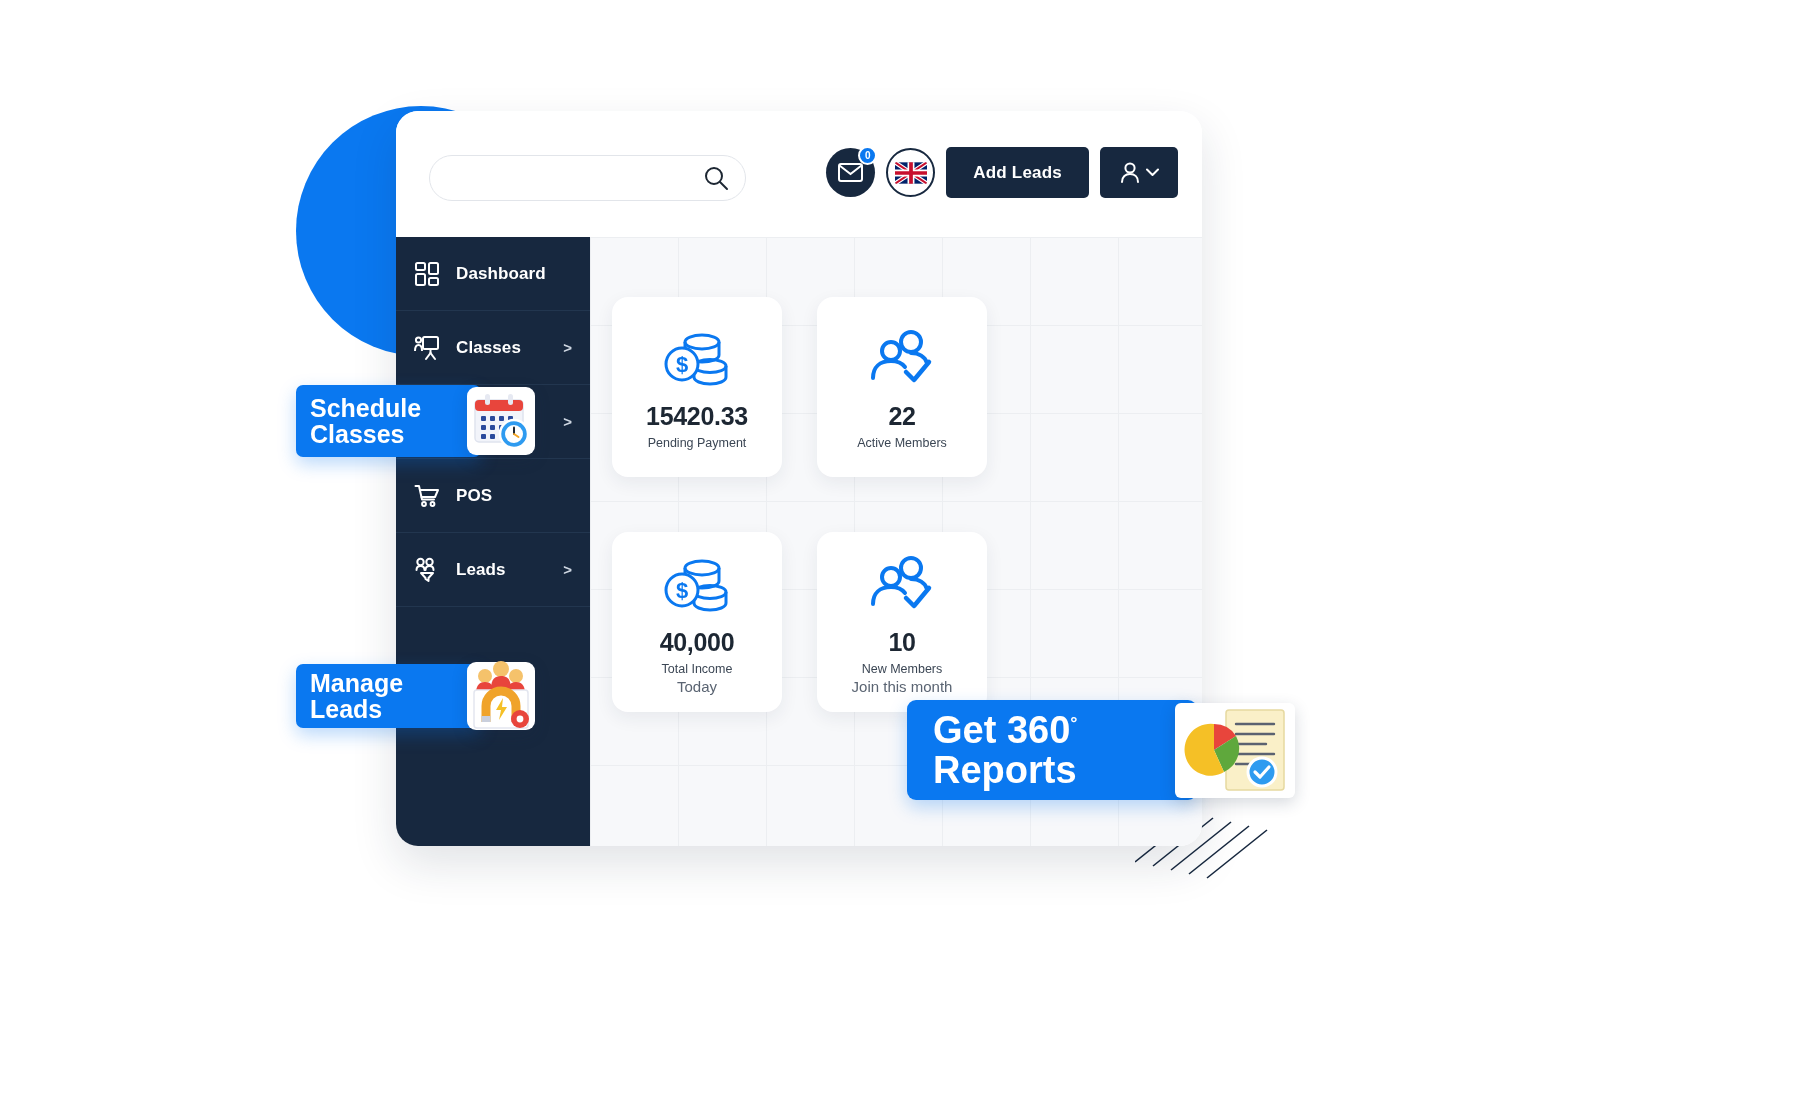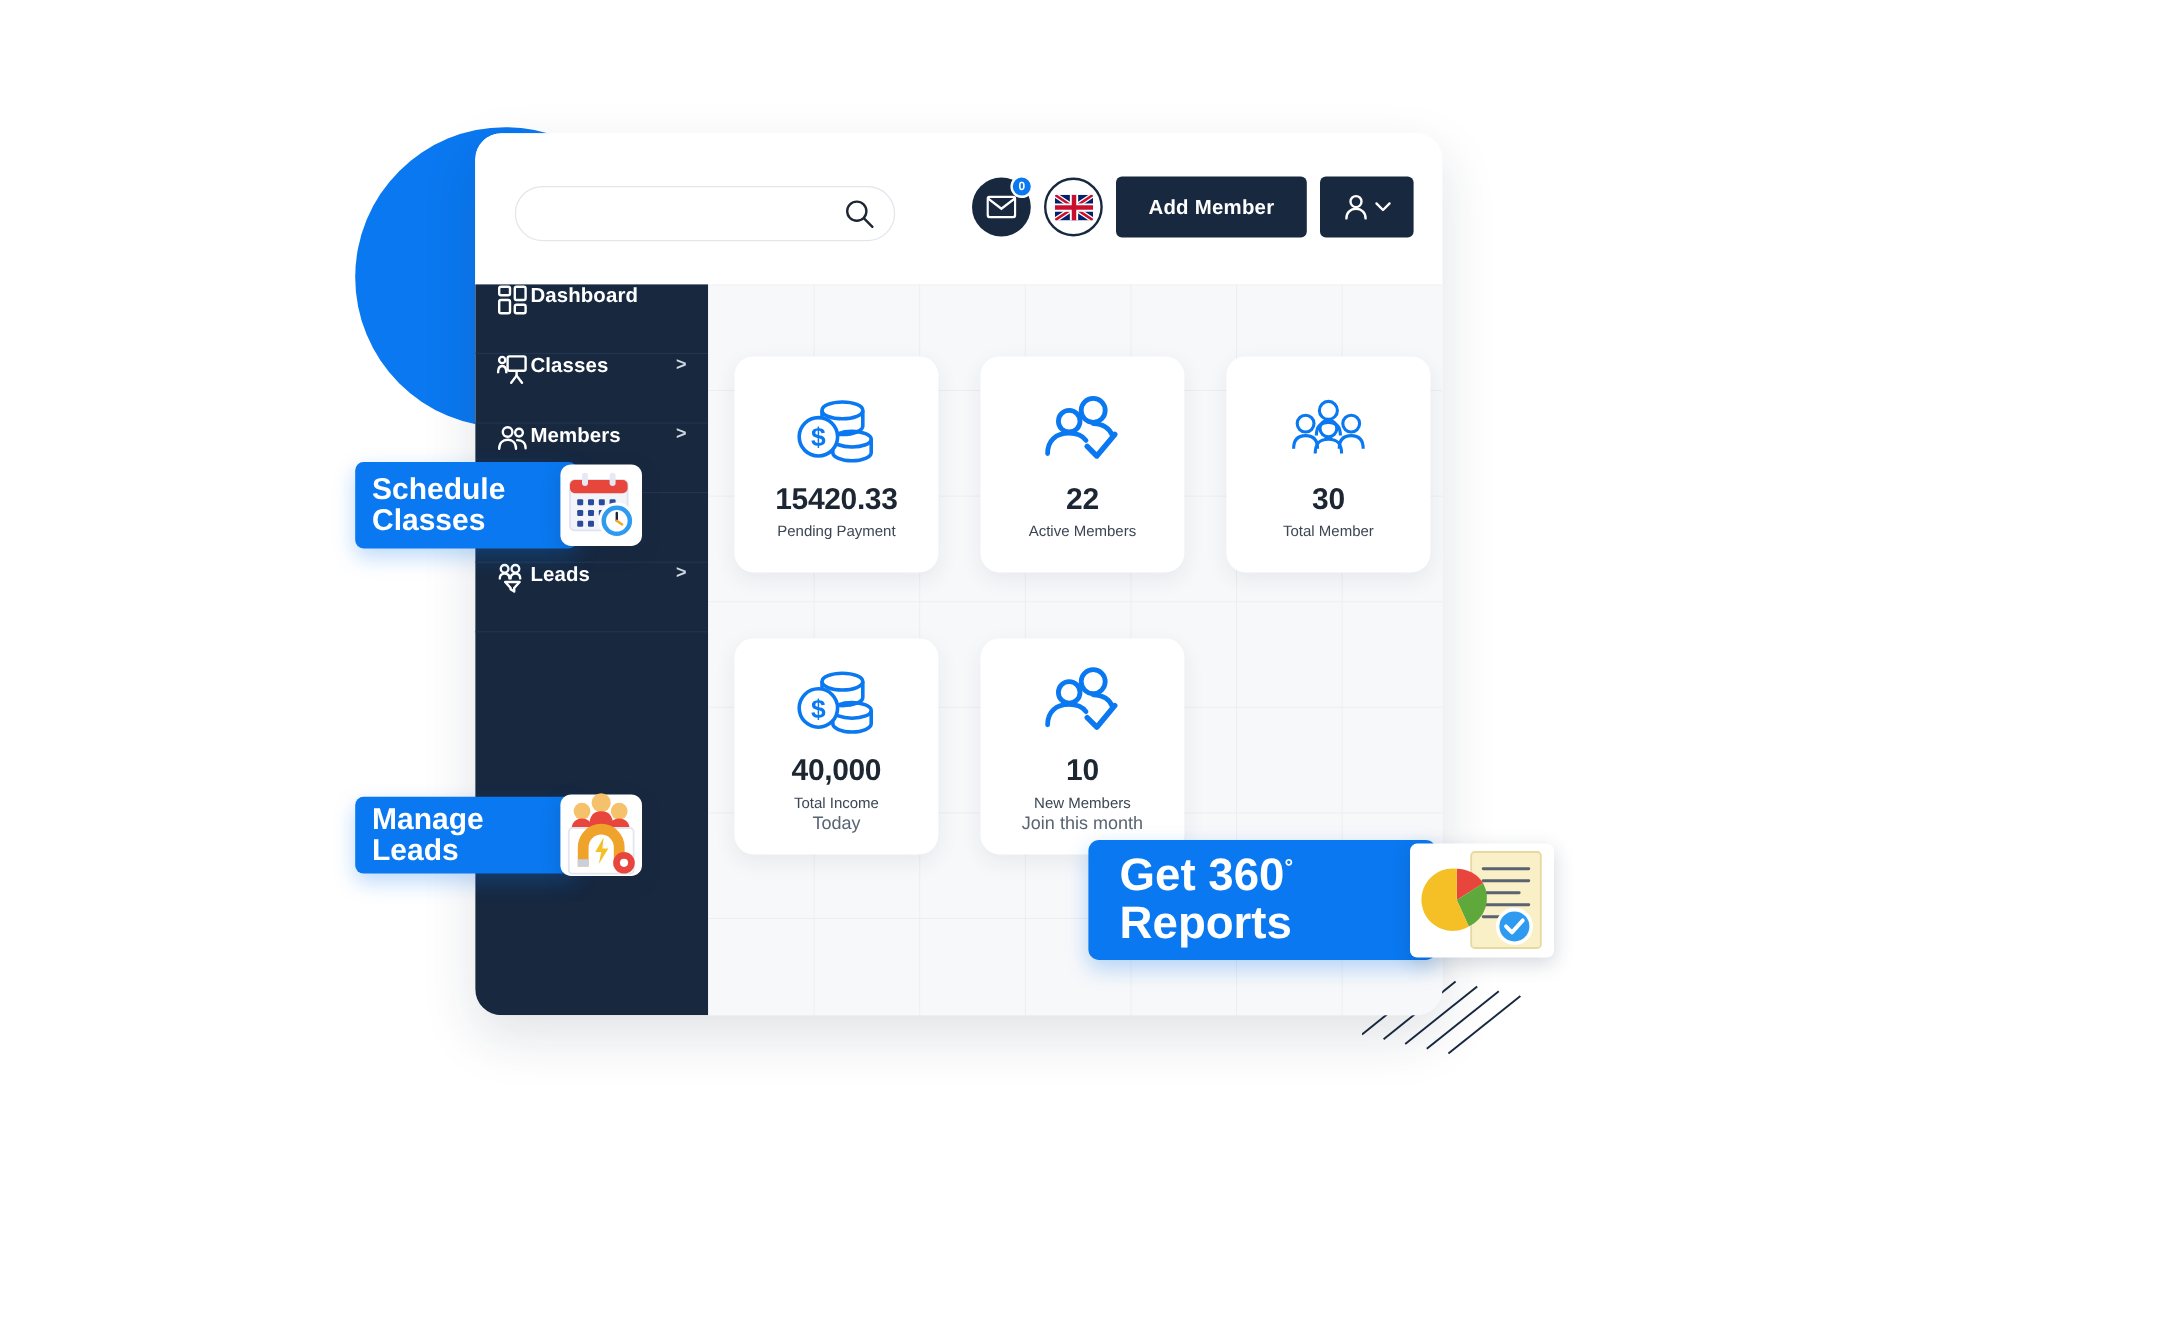--- a/index.html
+++ b/index.html
@@ -90,22 +90,22 @@
   
   .app-body {
     position: absolute; left: 0; top: 126px; width: 806px; height: 609px;
     display: flex;
   }
   .sidebar {
     width: 194px; height: 609px; background: #17283f;
     flex: 0 0 194px;
   }
   .nav-item {
-    height: 58px; display: flex; 
-    padding: 0 18px; gap: 2px; cursor: pointer;
+    height: 74px; display: flex; align-items: center;
+    padding: 0 18px; gap: 16px; cursor: pointer;
     border-bottom: 1px solid #22364f;
     color: #ffffff;
   }
   .nav-item .nav-ico { width: 26px; height: 26px; flex: 0 0 26px; display:flex; align-items:center; }
   .nav-label { font-size: 17px; font-weight: bold; letter-spacing: .1px; white-space: nowrap; }
   .nav-chev { margin-left: auto; font-size: 15px; color: #cfd7e2; font-weight: bold; }
 
   
   .main {
     flex: 1; height: 609px; background: #f7f8fa;
@@ -210,21 +210,21 @@
             <svg width="32" height="22" viewBox="0 0 60 40">
               <rect width="60" height="40" fill="#012169"></rect>
               <path d="M0,0 L60,40 M60,0 L0,40" stroke="#fff" stroke-width="8"></path>
               <path d="M0,0 L60,40 M60,0 L0,40" stroke="#C8102E" stroke-width="4"></path>
               <path d="M30,0 V40 M0,20 H60" stroke="#fff" stroke-width="13"></path>
               <path d="M30,0 V40 M0,20 H60" stroke="#C8102E" stroke-width="7"></path>
             </svg>
           </span>
         </div>
 
-        <button class="add-member-btn">Add Member</button>
+        <button class="add-member-btn">Add Leads</button>
 
         <button class="user-btn">
           <svg width="22" height="23" viewBox="0 0 22 23">
             <circle cx="11" cy="7" r="4.6" fill="none" stroke="#fff" stroke-width="2"></circle>
             <path d="M3,21 C3,15.8 6.6,13 11,13 C15.4,13 19,15.8 19,21" fill="none" stroke="#fff" stroke-width="2" stroke-linecap="round"></path>
           </svg>
           <svg width="13" height="9" viewBox="0 0 13 9">
             <polyline points="1,1.5 6.5,7 12,1.5" fill="none" stroke="#fff" stroke-width="2" stroke-linecap="round" stroke-linejoin="round"></polyline>
           </svg>
         </button>
@@ -329,36 +329,20 @@
                 <circle cx="24" cy="23" r="9" fill="none" stroke="#0a78f0" stroke-width="4"></circle>
                 <path d="M6,50 C6,39 13,33 24,33 C30,33 35,35 38,39" fill="none" stroke="#0a78f0" stroke-width="4" stroke-linecap="round"></path>
                 <path d="M44,25 C52,25 58,29 60,35" fill="none" stroke="#0a78f0" stroke-width="4" stroke-linecap="round"></path>
                 <polyline points="39,44 47,52 62,34" fill="none" stroke="#0a78f0" stroke-width="4.5" stroke-linecap="round" stroke-linejoin="round"></polyline>
               </svg>
             </span>
             <span class="stat-value">22</span>
             <span class="stat-label">Active Members</span>
           </div>
 
-          <div class="stat-card">
-            <span class="stat-ico">
-              <svg width="70" height="58" viewBox="0 0 70 58">
-                <circle cx="35" cy="12" r="7.5" fill="none" stroke="#0a78f0" stroke-width="2.6"></circle>
-                <path d="M25,33 C25,25 29,22 35,22 C41,22 45,25 45,33" fill="none" stroke="#0a78f0" stroke-width="2.6"></path>
-                <circle cx="16" cy="23" r="7" fill="none" stroke="#0a78f0" stroke-width="2.6"></circle>
-                <path d="M6,44 C6,36 10,33 16,33 C22,33 26,36 26,44" fill="none" stroke="#0a78f0" stroke-width="2.6"></path>
-                <circle cx="54" cy="23" r="7" fill="none" stroke="#0a78f0" stroke-width="2.6"></circle>
-                <path d="M44,44 C44,36 48,33 54,33 C60,33 64,36 64,44" fill="none" stroke="#0a78f0" stroke-width="2.6"></path>
-                <circle cx="35" cy="27" r="7" fill="none" stroke="#0a78f0" stroke-width="2.6"></circle>
-                <path d="M24,48 C24,39 28,36 35,36 C42,36 46,39 46,48" fill="none" stroke="#0a78f0" stroke-width="2.6"></path>
-              </svg>
-            </span>
-            <span class="stat-value">30</span>
-            <span class="stat-label">Total Member</span>
-          </div>
         </div>
 
         <div class="card-row">
 
           <div class="stat-card">
             <span class="stat-ico">
               <svg width="70" height="62" viewBox="0 0 70 62">
                 <ellipse cx="40" cy="14" rx="17" ry="7" fill="none" stroke="#0a78f0" stroke-width="3"></ellipse>
                 <path d="M23,14 V27 C23,31 30.6,34 40,34 C49.4,34 57,31 57,27 V14" fill="none" stroke="#0a78f0" stroke-width="3"></path>
                 <ellipse cx="48" cy="38" rx="16" ry="6.5" fill="none" stroke="#0a78f0" stroke-width="3"></ellipse>

